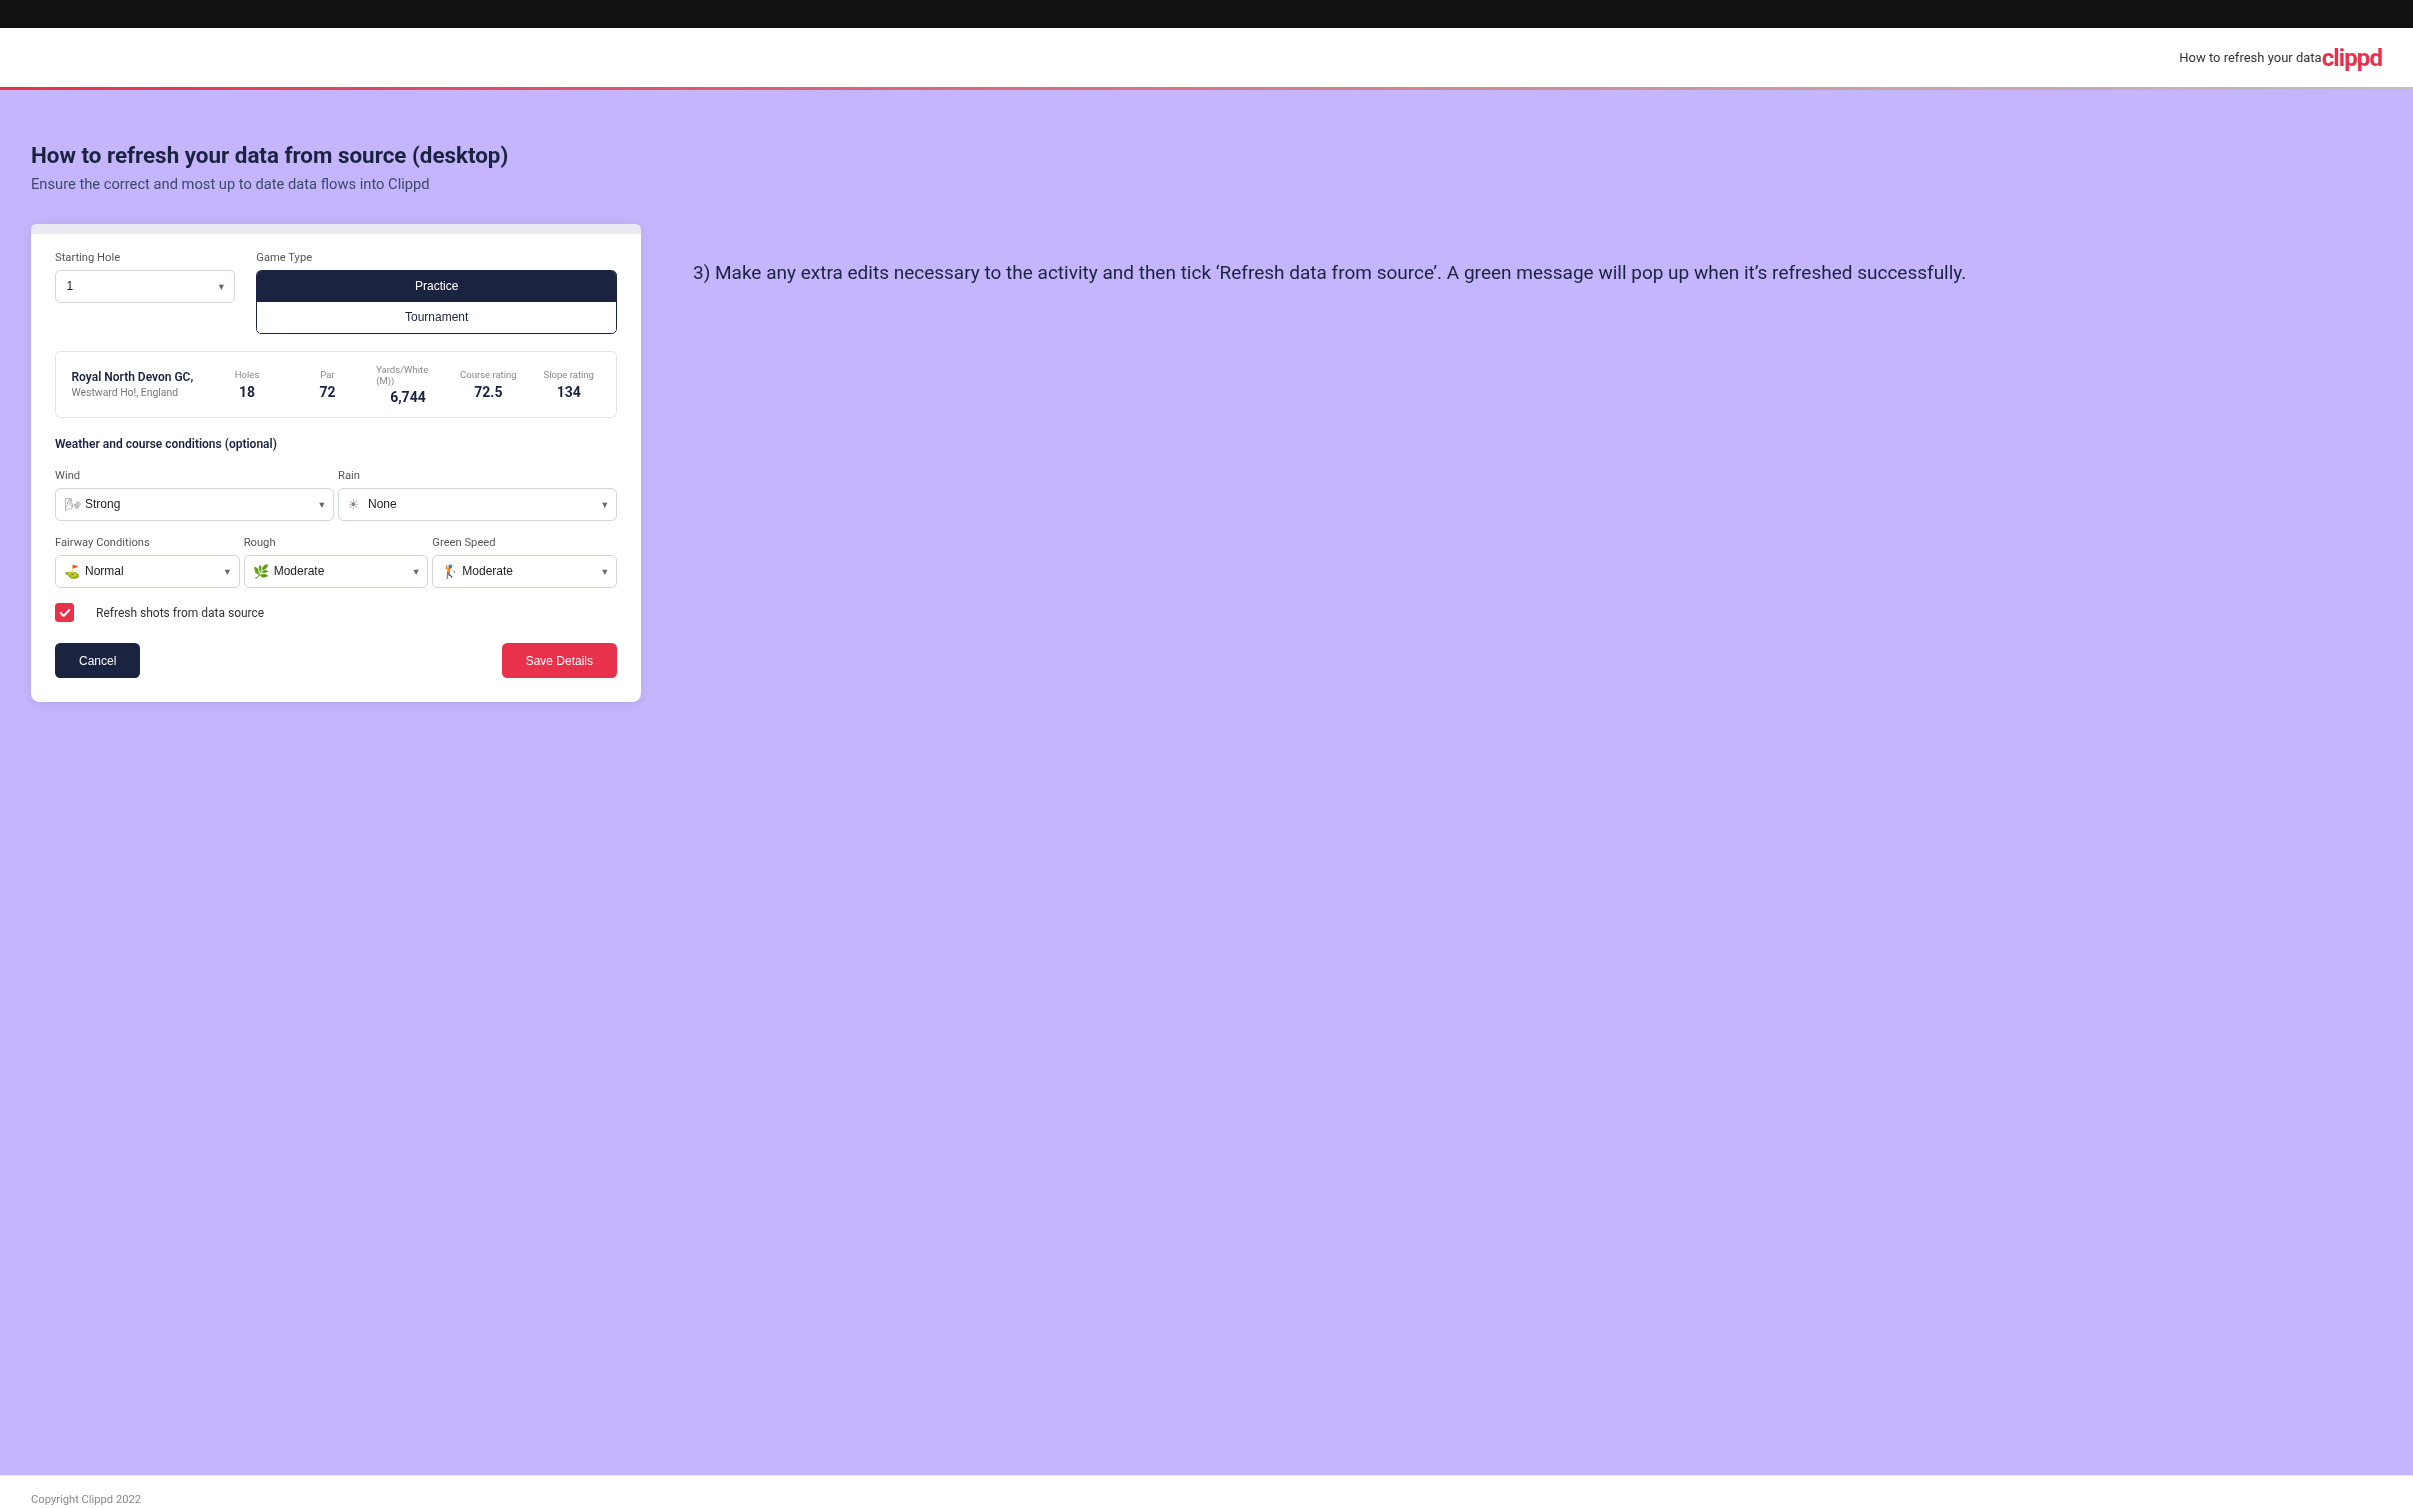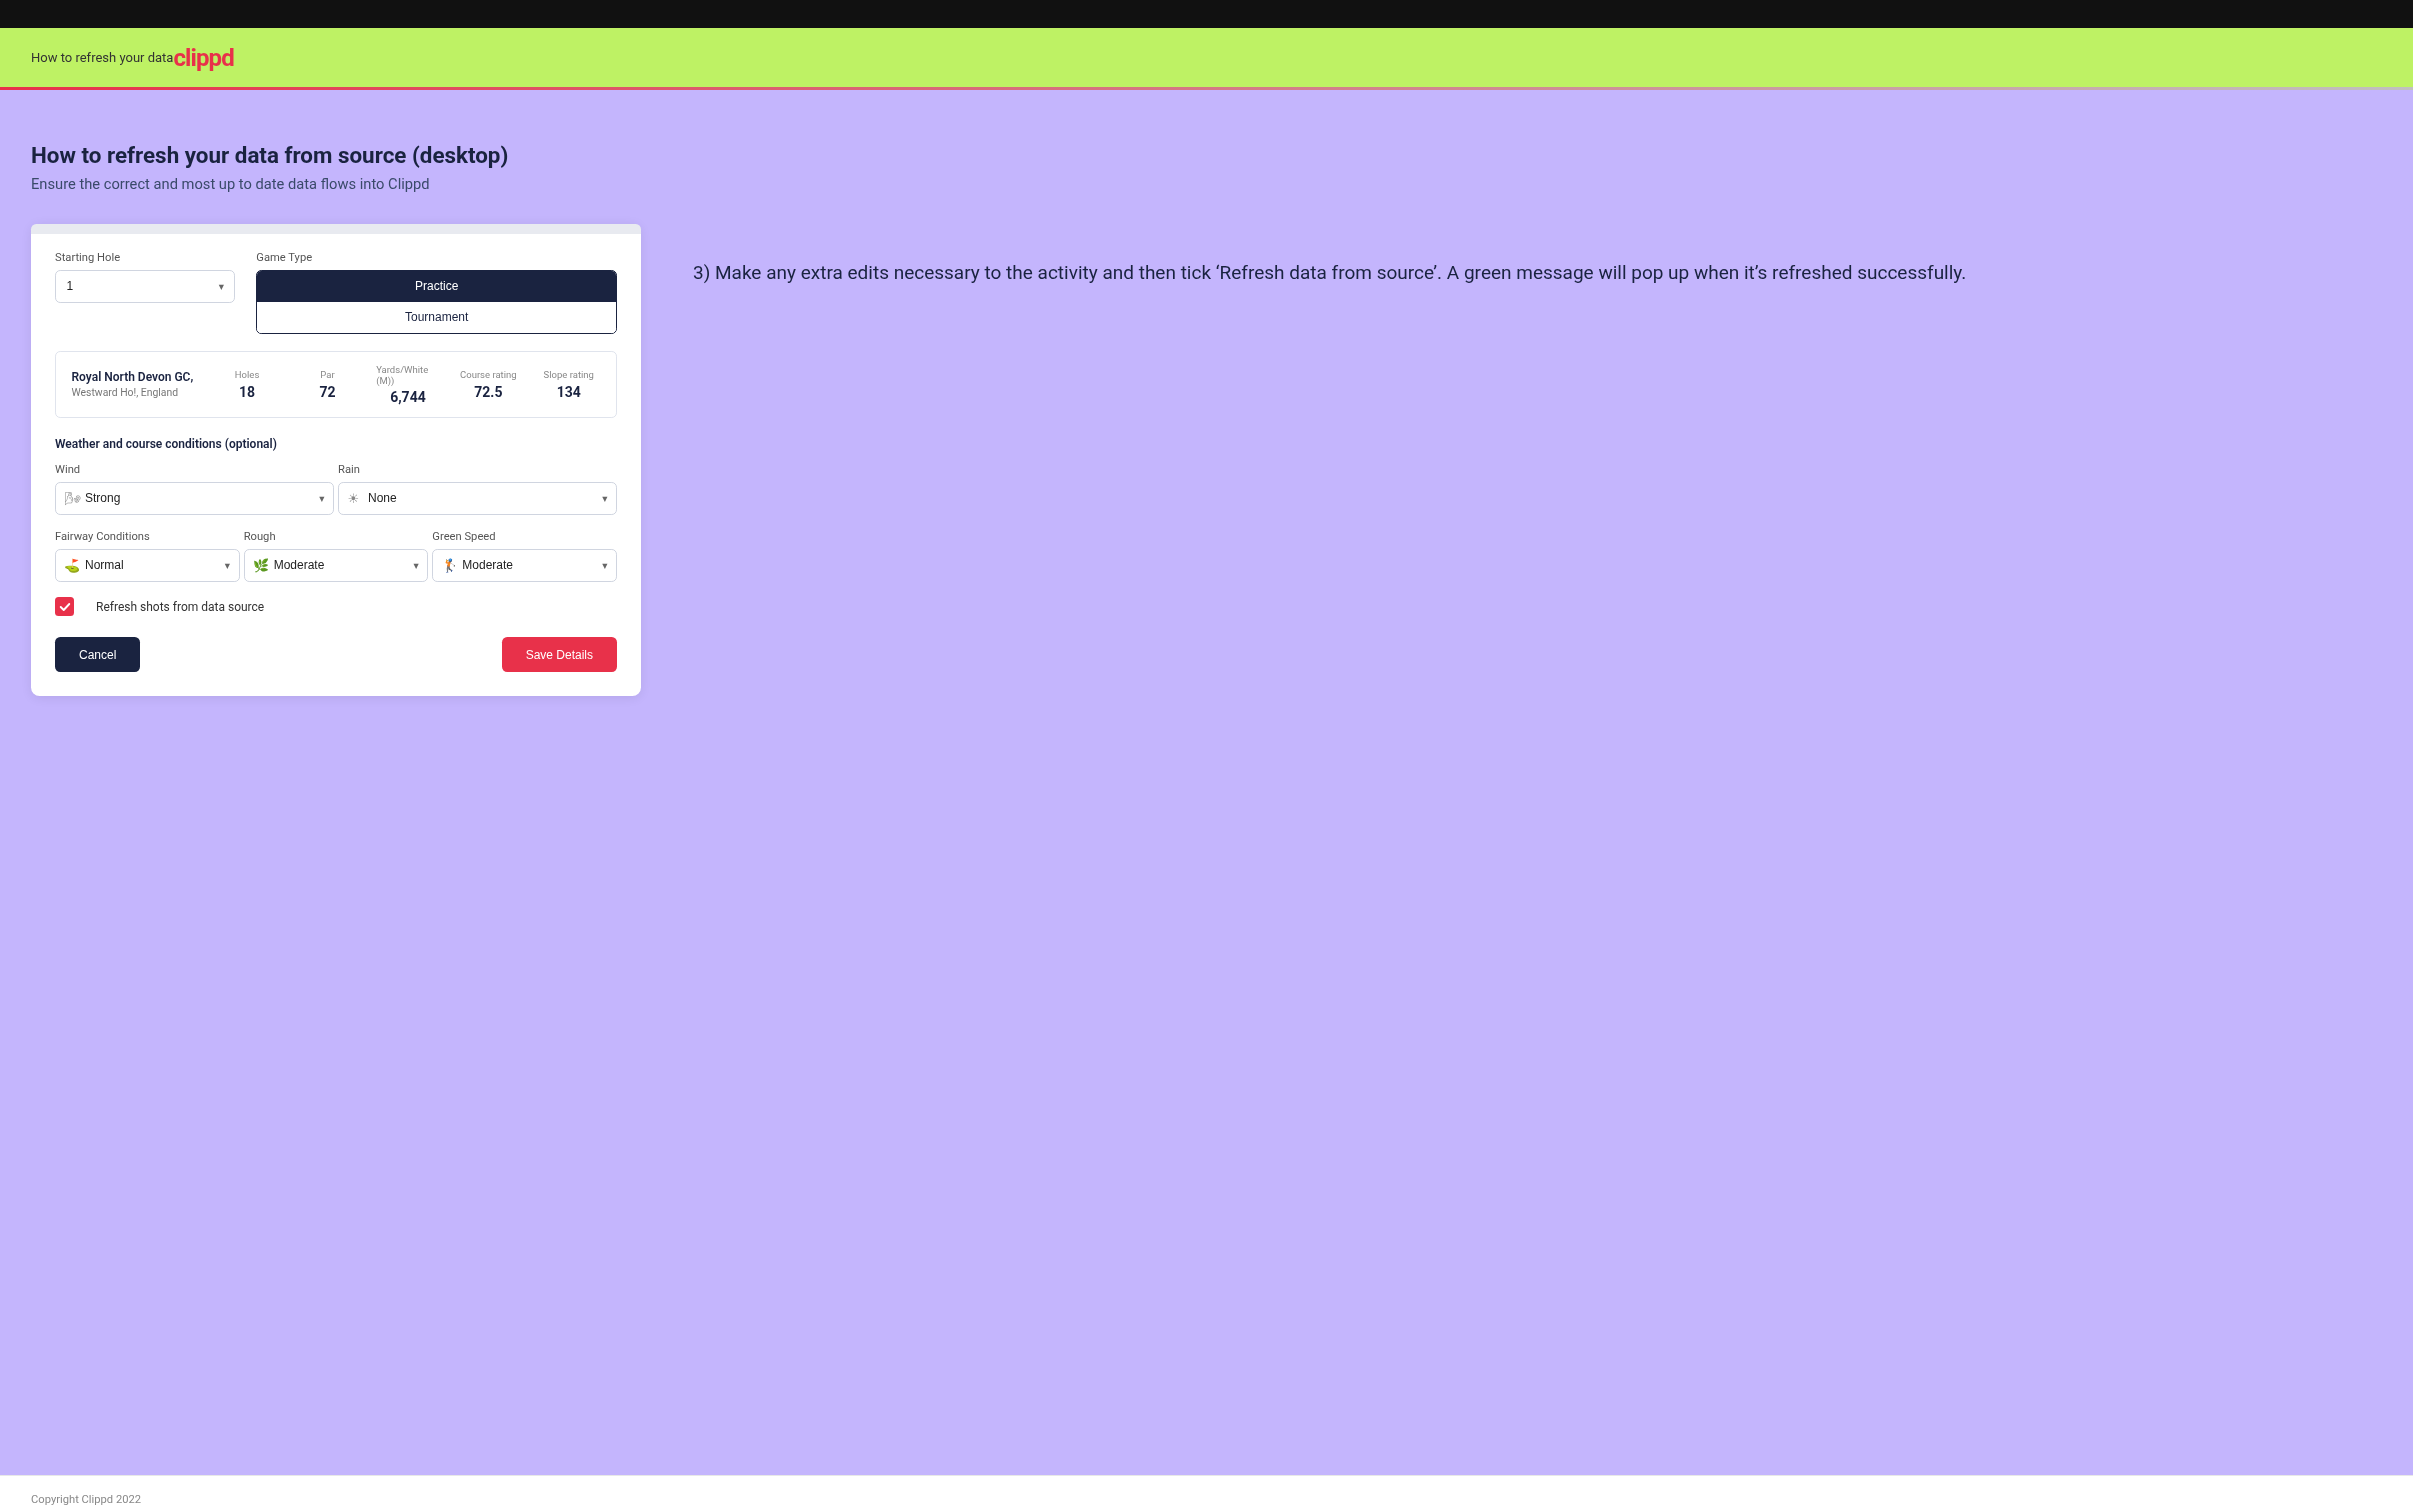--- a/index.html
+++ b/index.html
@@ -6,25 +6,25 @@
     body {
       font-family: -apple-system, BlinkMacSystemFont, 'Segoe UI', Roboto, sans-serif;
       background: #111;
       min-height: 100vh;
     }
     .top-bar {
       background: #111;
       height: 28px;
     }
     .header {
-      background: #bef264;
+      background: #ffffff;
       padding: 15.5px 31px;
       display: flex;
       align-items: center;
-      justify-content: flex-start;
+      justify-content: flex-end;
       border-bottom: 1.7px solid #e8e8e8;
       position: relative;
     }
     .header::after {
       content: '';
       position: absolute;
       bottom: -2.6px;
       left: 0;
       right: 0;
       height: 2.6px;
@@ -178,21 +178,21 @@
     }
     .stat-value {
       font-size: 14px;
       font-weight: 700;
       color: #1a2340;
     }
     .section-title {
       font-size: 12px;
       font-weight: 600;
       color: #1a2340;
-      margin-bottom: 12px;
+      margin-bottom: 18px;
     }
     .conditions-row {
       display: flex;
       gap: 4px;
       margin-bottom: 15.5px;
     }
     .conditions-row .field-group {
       flex: 1;
     }
     .select-with-icon-wrapper {

